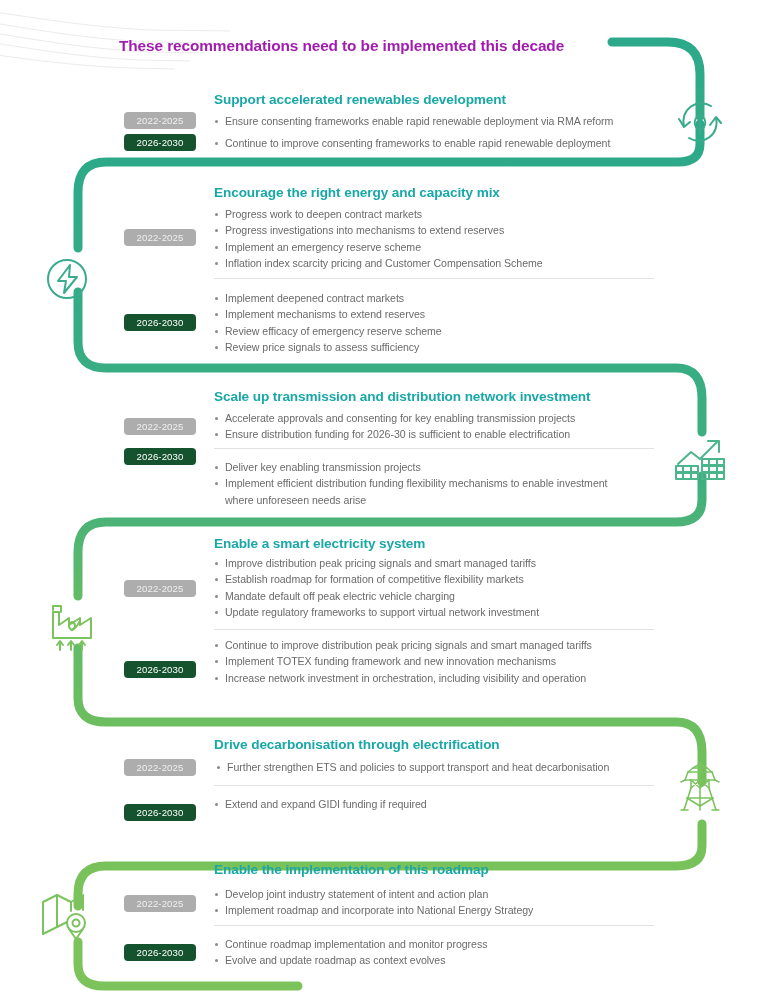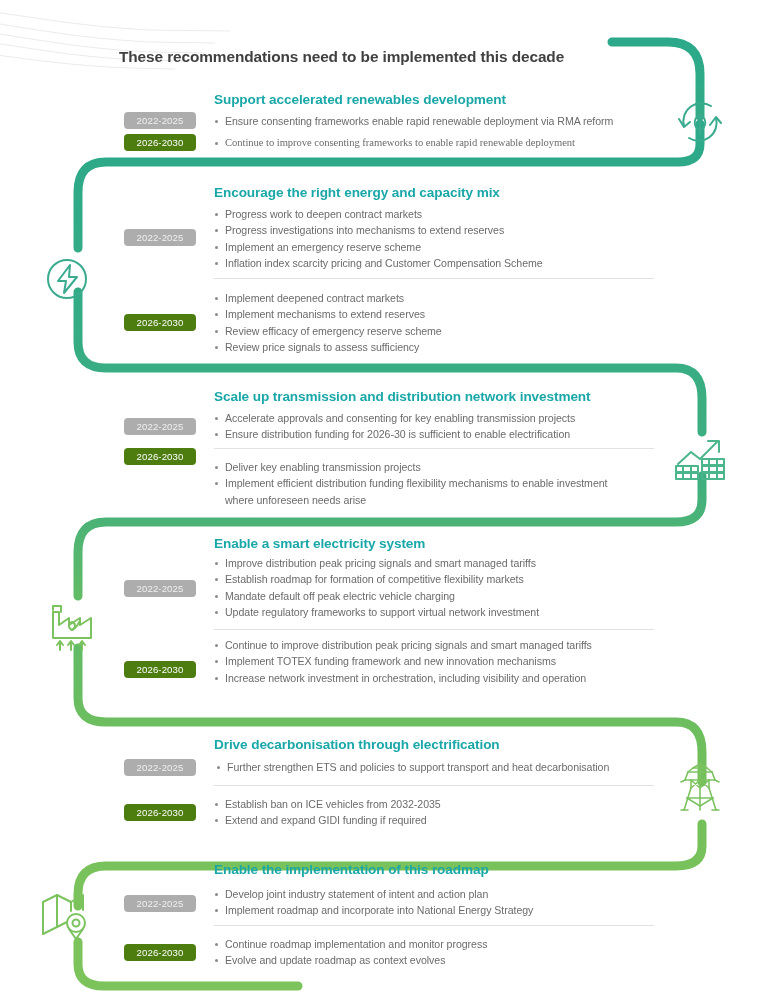--- a/index.html
+++ b/index.html
@@ -22,24 +22,24 @@
   }
   
   #ribbon {
     position: absolute; left: 0; top: 0;
     width: 768px; height: 1006px;
     pointer-events: none;
   }
   
   #title {
     position: absolute;
-    left: 119px; top: 48px;
+    left: 119px; top: 37px;
     font-size: 15.4px;
     font-weight: bold;
-    color: #404040;
+    color: #a21caf;
     letter-spacing: -0.1px;
     white-space: nowrap;
   }
   
   .section { position: absolute; }
   .sec-title {
     position: absolute;
     left: 0; top: 0;
     font-size: 13.6px;
     font-weight: bold;
@@ -52,21 +52,21 @@
     position: absolute;
     width: 72px; height: 17px;
     border-radius: 4px;
     font-size: 9.6px;
     color: #ffffff;
     text-align: center;
     line-height: 17px;
     letter-spacing: 0.1px;
   }
   .badge.early { background: #adadad; color: #f0f0f0; }
-  .badge.late  { background: #4d7c0f; color: #ffffff; }
+  .badge.late  { background: #14532d; color: #ffffff; }
   .bullets {
     position: absolute;
     left: 96px;
     list-style: none;
   }
   .bullets li {
     position: relative;
     padding-left: 11px;
     font-size: 10.6px;
     line-height: 16.4px;
@@ -223,21 +223,21 @@
   <div id="title">These recommendations need to be implemented this decade</div>
 
   <div class="section" style="left:214px; top:92px; width:460px;">
     <div class="sec-title">Support accelerated renewables development</div>
   </div>
   <div class="badge early" style="left:124px; top:112px;">2022-2025</div>
   <ul class="bullets" style="left:214px; top:113px;">
     <li>Ensure consenting frameworks enable rapid renewable deployment via RMA reform</li>
   </ul>
   <div class="badge late" style="left:124px; top:134px;">2026-2030</div>
-  <ul class="bullets" style="left:214px; top:135px;font-family:Liberation Serif, serif;">
+  <ul class="bullets" style="left:214px; top:135px;">
     <li>Continue to improve consenting frameworks to enable rapid renewable deployment</li>
   </ul>
 
   <div class="section" style="left:214px; top:185px; width:460px;">
     <div class="sec-title">Encourage the right energy and capacity mix</div>
   </div>
   <div class="badge early" style="left:124px; top:229px;">2022-2025</div>
   <ul class="bullets" style="left:214px; top:206px;">
     <li>Progress work to deepen contract markets</li>
     <li>Progress investigations into mechanisms to extend reserves</li>
@@ -289,21 +289,20 @@
   <div class="section" style="left:214px; top:737px; width:460px;">
     <div class="sec-title">Drive decarbonisation through electrification</div>
   </div>
   <div class="badge early" style="left:124px; top:759px;">2022-2025</div>
   <ul class="bullets" style="left:216px; top:759px;">
     <li>Further strengthen ETS and policies to support transport and heat decarbonisation</li>
   </ul>
   <div class="divider" style="left:214px; top:785px; width:440px;"></div>
   <div class="badge late" style="left:124px; top:804px;">2026-2030</div>
   <ul class="bullets" style="left:214px; top:796px;">
-    <li>Establish ban on ICE vehicles from 2032-2035</li>
     <li>Extend and expand GIDI funding if required</li>
   </ul>
 
   <div class="section" style="left:214px; top:862px; width:460px;">
     <div class="sec-title">Enable the implementation of this roadmap</div>
   </div>
   <div class="badge early" style="left:124px; top:895px;">2022-2025</div>
   <ul class="bullets" style="left:214px; top:886px;">
     <li>Develop joint industry statement of intent and action plan</li>
     <li>Implement roadmap and incorporate into National Energy Strategy</li>

